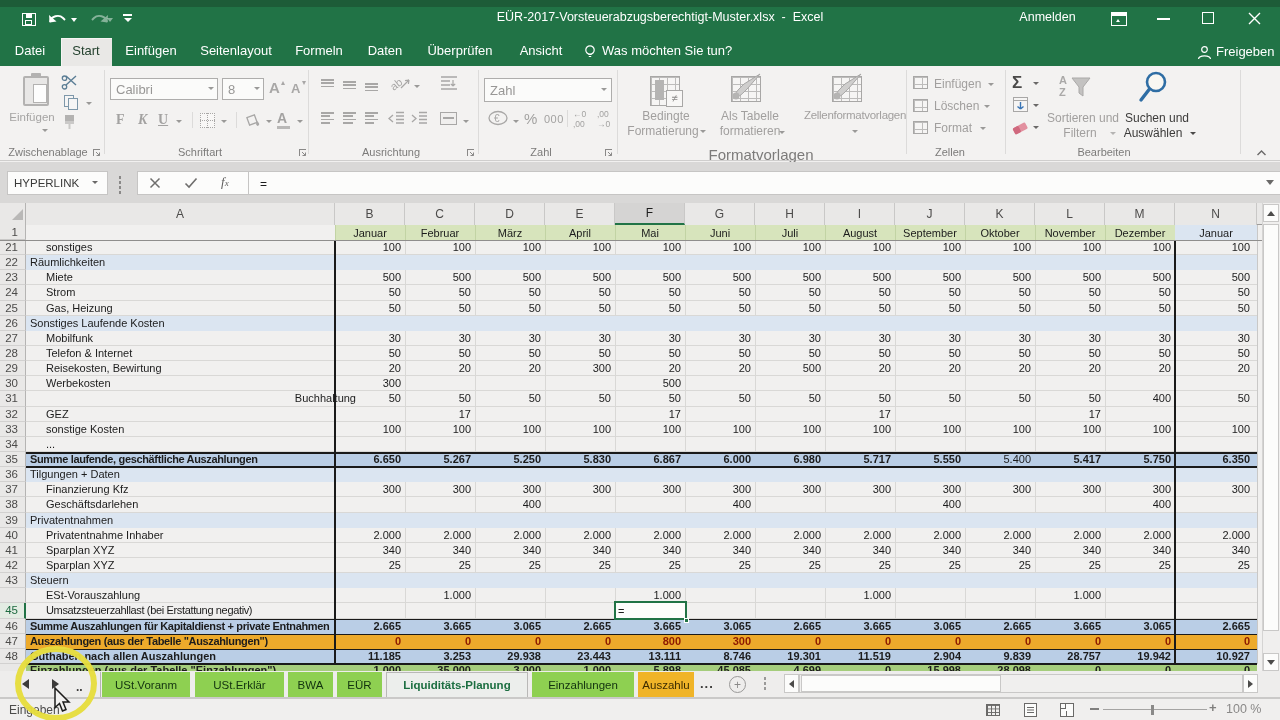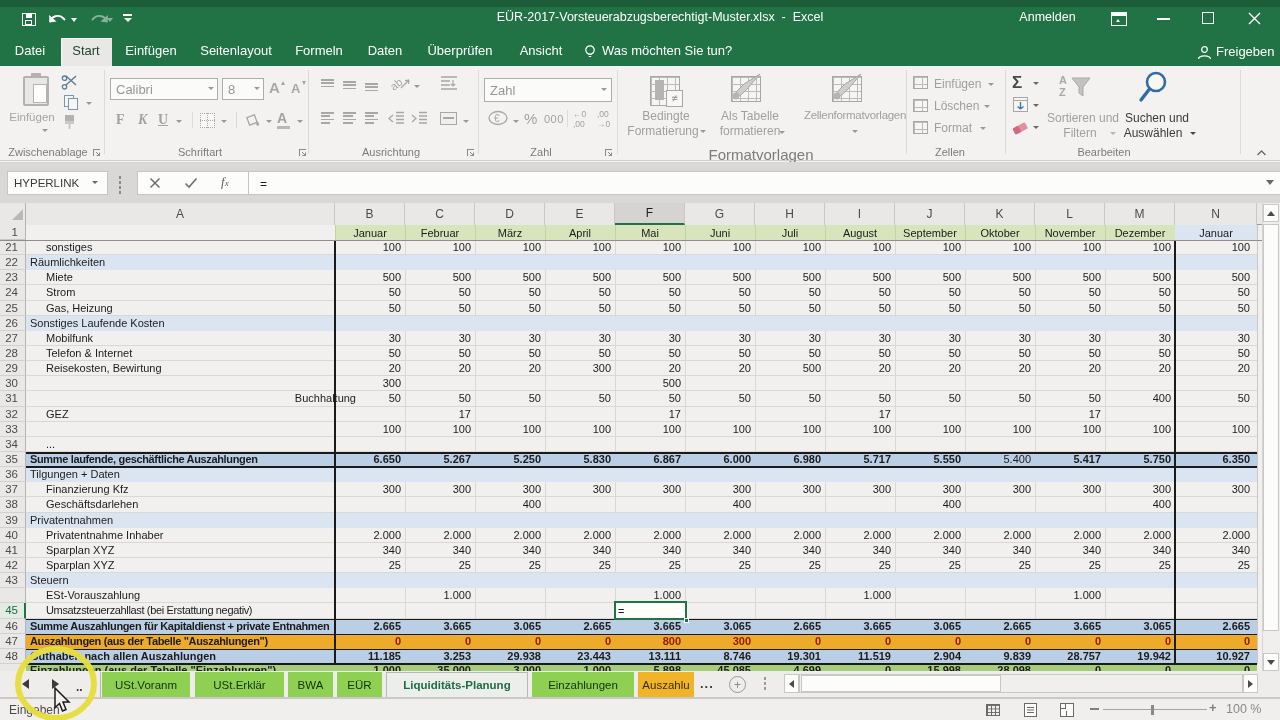--- a/index.html
+++ b/index.html
@@ -438,20 +438,21 @@
 <div class="ab num" style="left:895px;top:361.14px;width:70px;line-height:15.14px;color:#1c1c1c;">20</div>
 <div class="ab num" style="left:965px;top:361.14px;width:70px;line-height:15.14px;color:#1c1c1c;">20</div>
 <div class="ab num" style="left:1035px;top:361.14px;width:70px;line-height:15.14px;color:#1c1c1c;">20</div>
 <div class="ab num" style="left:1105px;top:361.14px;width:70px;line-height:15.14px;color:#1c1c1c;">20</div>
 <div class="ab num" style="left:1175px;top:361.14px;width:82px;padding-right:7px;line-height:15.14px;color:#1c1c1c;">20</div>
 <div class="ab" style="left:0;top:376.29px;width:26px;height:15.14px;background:#e9e8e7;border-right:1px solid #b5b4b3;border-bottom:1px solid #d2d1d0;"></div>
 <div class="ab num" style="left:0;top:376.29px;width:22px;color:#4c4b4a;font-size:11.5px;line-height:15.14px;">30</div>
 <div class="ab" style="left:26px;top:376.29px;width:1231px;height:15.14px;background:#f1f0ef;"></div>
 <div class="ab" style="left:335px;top:376.29px;width:840px;height:15.14px;background-image:linear-gradient(90deg,#d9d8d6 1px,transparent 1px);background-size:70px 100%;"></div>
 <div class="ab" style="left:26px;top:390.43px;width:1231px;height:1px;background:#d9d8d6;"></div>
+<div class="ab lbl" style="left:46px;top:376.29px;width:310px;line-height:15.14px;color:#1c1c1c;">Werbekosten</div>
 <div class="ab num" style="left:335px;top:376.29px;width:70px;line-height:15.14px;color:#1c1c1c;">300</div>
 <div class="ab num" style="left:615px;top:376.29px;width:70px;line-height:15.14px;color:#1c1c1c;">500</div>
 <div class="ab" style="left:0;top:391.43px;width:26px;height:15.14px;background:#e9e8e7;border-right:1px solid #b5b4b3;border-bottom:1px solid #d2d1d0;"></div>
 <div class="ab num" style="left:0;top:391.43px;width:22px;color:#4c4b4a;font-size:11.5px;line-height:15.14px;">31</div>
 <div class="ab" style="left:26px;top:391.43px;width:1231px;height:15.14px;background:#f1f0ef;"></div>
 <div class="ab" style="left:335px;top:391.43px;width:840px;height:15.14px;background-image:linear-gradient(90deg,#d9d8d6 1px,transparent 1px);background-size:70px 100%;"></div>
 <div class="ab" style="left:26px;top:405.57px;width:1231px;height:1px;background:#d9d8d6;"></div>
 <div class="ab lbl" style="left:46px;top:391.43px;width:310px;line-height:15.14px;color:#1c1c1c;text-align:right;">Buchhaltung</div>
 <div class="ab num" style="left:335px;top:391.43px;width:70px;line-height:15.14px;color:#1c1c1c;">50</div>
 <div class="ab num" style="left:405px;top:391.43px;width:70px;line-height:15.14px;color:#1c1c1c;">50</div>
@@ -474,20 +475,21 @@
 <div class="ab lbl" style="left:46px;top:406.57px;width:310px;line-height:15.14px;color:#1c1c1c;">GEZ</div>
 <div class="ab num" style="left:405px;top:406.57px;width:70px;line-height:15.14px;color:#1c1c1c;">17</div>
 <div class="ab num" style="left:615px;top:406.57px;width:70px;line-height:15.14px;color:#1c1c1c;">17</div>
 <div class="ab num" style="left:825px;top:406.57px;width:70px;line-height:15.14px;color:#1c1c1c;">17</div>
 <div class="ab num" style="left:1035px;top:406.57px;width:70px;line-height:15.14px;color:#1c1c1c;">17</div>
 <div class="ab" style="left:0;top:421.72px;width:26px;height:15.14px;background:#e9e8e7;border-right:1px solid #b5b4b3;border-bottom:1px solid #d2d1d0;"></div>
 <div class="ab num" style="left:0;top:421.72px;width:22px;color:#4c4b4a;font-size:11.5px;line-height:15.14px;">33</div>
 <div class="ab" style="left:26px;top:421.72px;width:1231px;height:15.14px;background:#f1f0ef;"></div>
 <div class="ab" style="left:335px;top:421.72px;width:840px;height:15.14px;background-image:linear-gradient(90deg,#d9d8d6 1px,transparent 1px);background-size:70px 100%;"></div>
 <div class="ab" style="left:26px;top:435.86px;width:1231px;height:1px;background:#d9d8d6;"></div>
+<div class="ab lbl" style="left:46px;top:421.72px;width:310px;line-height:15.14px;color:#1c1c1c;">sonstige Kosten</div>
 <div class="ab num" style="left:335px;top:421.72px;width:70px;line-height:15.14px;color:#1c1c1c;">100</div>
 <div class="ab num" style="left:405px;top:421.72px;width:70px;line-height:15.14px;color:#1c1c1c;">100</div>
 <div class="ab num" style="left:475px;top:421.72px;width:70px;line-height:15.14px;color:#1c1c1c;">100</div>
 <div class="ab num" style="left:545px;top:421.72px;width:70px;line-height:15.14px;color:#1c1c1c;">100</div>
 <div class="ab num" style="left:615px;top:421.72px;width:70px;line-height:15.14px;color:#1c1c1c;">100</div>
 <div class="ab num" style="left:685px;top:421.72px;width:70px;line-height:15.14px;color:#1c1c1c;">100</div>
 <div class="ab num" style="left:755px;top:421.72px;width:70px;line-height:15.14px;color:#1c1c1c;">100</div>
 <div class="ab num" style="left:825px;top:421.72px;width:70px;line-height:15.14px;color:#1c1c1c;">100</div>
 <div class="ab num" style="left:895px;top:421.72px;width:70px;line-height:15.14px;color:#1c1c1c;">100</div>
 <div class="ab num" style="left:965px;top:421.72px;width:70px;line-height:15.14px;color:#1c1c1c;">100</div>

